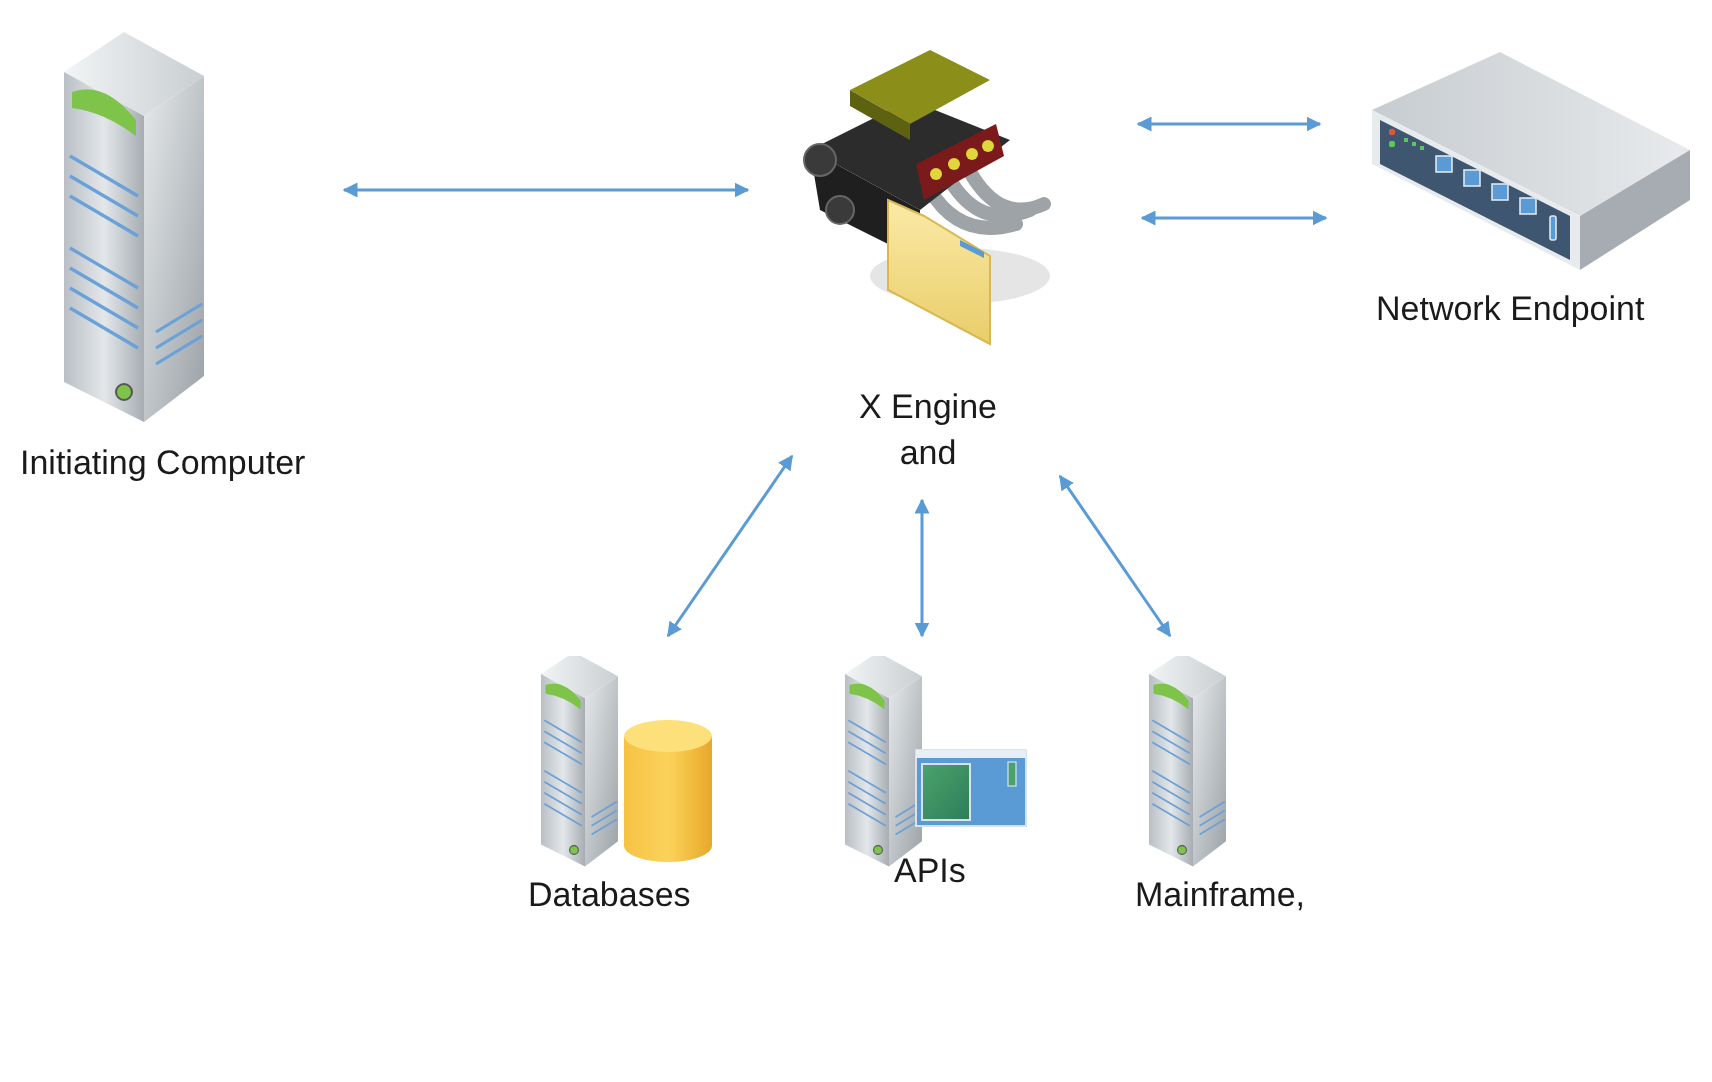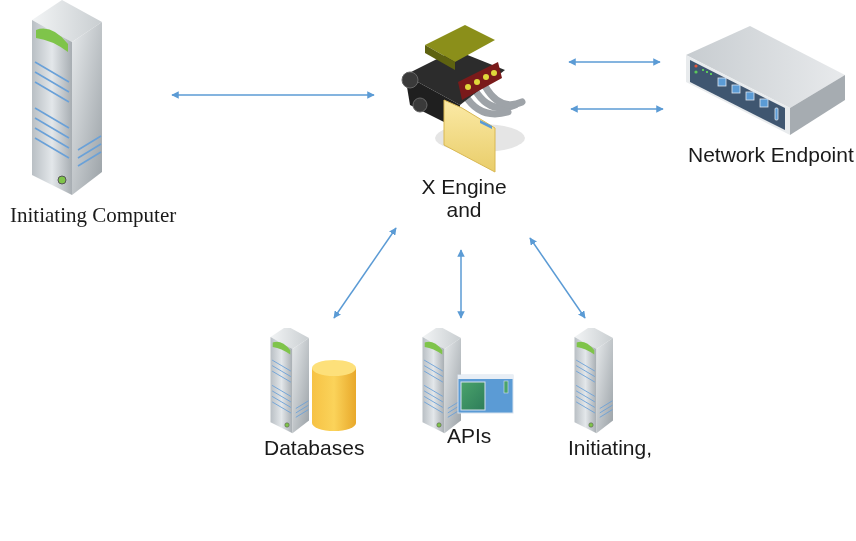--- a/index.html
+++ b/index.html
@@ -1,19 +1,19 @@
 <!DOCTYPE html>
 <html><head>
 <meta charset="utf-8">
 <style>
   html, body { margin:0; padding:0; background:#ffffff; }
   body { width:856px; height:541px; position:relative; overflow:hidden;
          font-family:"Liberation Sans", sans-serif; color:#1a1a1a; }
   .node { position:absolute; }
-  .label { position:absolute; font-size:21px; text-align:center; line-height:23px; white-space:nowrap; }
+  .label { position:absolute; font-size:17px; text-align:center; line-height:23px; white-space:nowrap; }
   svg.arrows { position:absolute; left:0; top:0; }
 </style>
 </head>
 <body>
 
 <svg width="0" height="0" style="position:absolute">
   <defs>
     <linearGradient id="srvFront" x1="0" y1="0" x2="1" y2="0">
       <stop offset="0" stop-color="#b9bfc4"></stop>
         <stop offset="0.5" stop-color="#e3e7ea"></stop>
@@ -83,21 +83,21 @@
   <g stroke="#5b9bd5" stroke-width="1.5" fill="none" marker-start="url(#ah)" marker-end="url(#ah)">
     <line x1="172" y1="95" x2="374" y2="95"></line>
     <line x1="569" y1="62" x2="660" y2="62"></line>
     <line x1="571" y1="109" x2="663" y2="109"></line>
     <line x1="396" y1="228" x2="334" y2="318"></line>
     <line x1="461" y1="250" x2="461" y2="318"></line>
     <line x1="530" y1="238" x2="585" y2="318"></line>
   </g>
 </svg>
 
-<div class="node" style="left:0px;top:0px;width:200px;height:230px;font-family:Liberation Serif, serif;">
+<div class="node" style="left:0px;top:16px;width:200px;height:230px;">
   <svg width="130" height="200" viewBox="0 0 130 200" style="position:absolute;left:2px;top:0px;">
     <use href="#tower"></use>
   </svg>
   <div class="label" style="left:10px;top:204px;">Initiating Computer</div>
 </div>
 
 <div class="node" style="left:380px;top:20px;width:170px;height:240px;">
   <svg width="160" height="160" viewBox="0 0 160 160" style="position:absolute;left:0;top:0;">
 
     <ellipse cx="100" cy="118" rx="45" ry="14" fill="#d4d4d4" opacity="0.6"></ellipse>
@@ -121,21 +121,21 @@
         <circle cx="106" cy="57" r="3"></circle>
         <circle cx="114" cy="53" r="3"></circle>
     </g>
 
     <circle cx="30" cy="60" r="8" fill="#3a3a3a" stroke="#666"></circle>
     <circle cx="40" cy="85" r="7" fill="#3a3a3a" stroke="#666"></circle>
 
     <polygon points="64,80 82,88 115,108 115,152 64,125" fill="url(#folderGrad)" stroke="#d9b852" stroke-width="1"></polygon>
     <polygon points="100,100 112,106 112,109 100,103" fill="#5b9bd5"></polygon>
   </svg>
-  <div class="label" style="left:28px;top:155px;width:112px;">
+  <div class="label" style="left:28px;top:172px;width:112px;">
     <div>X Engine</div>
     <div>and</div>
   </div>
 </div>
 
 <div class="node" style="left:680px;top:20px;width:176px;height:150px;">
   <svg width="170" height="115" viewBox="0 0 170 115" style="position:absolute;left:0;top:0;">
     <polygon points="6,35 70,6 165,55 110,88" fill="url(#switchTop)"></polygon>
     <polygon points="6,35 110,88 110,115 6,62" fill="#e8ebed"></polygon>
     <polygon points="10,40 105,88 105,110 10,62" fill="#3f5670"></polygon>
@@ -182,15 +182,15 @@
   <div class="label" style="left:29px;top:96px;">APIs</div>
 </div>
 
 <div class="node" style="left:548px;top:328px;width:130px;height:210px;">
   <svg width="100" height="110" viewBox="0 0 100 110" style="position:absolute;left:0;top:0;">
     <g transform="translate(10,-2) scale(0.55)">
         <use href="#tower"></use>
       </g>
   </svg>
   <div class="label" style="left:2px;top:108px;width:120px;">
-    <div>Initiating,</div>
+    <div>Mainframe,</div>
   </div>
 </div>
 
 </body></html>

